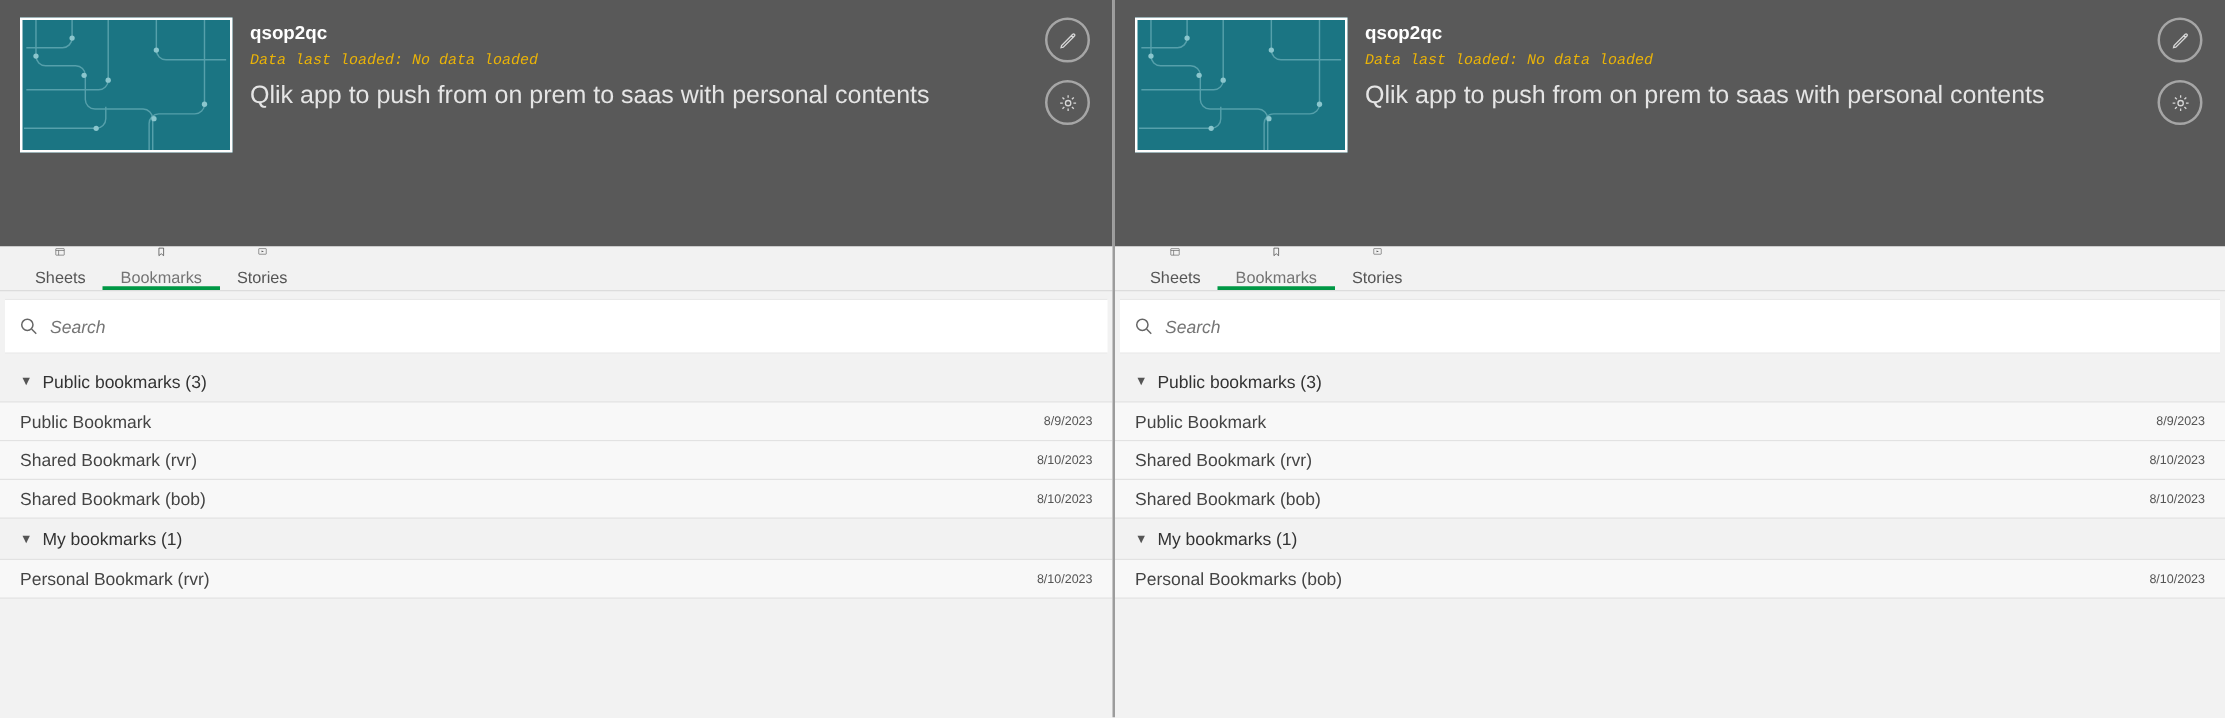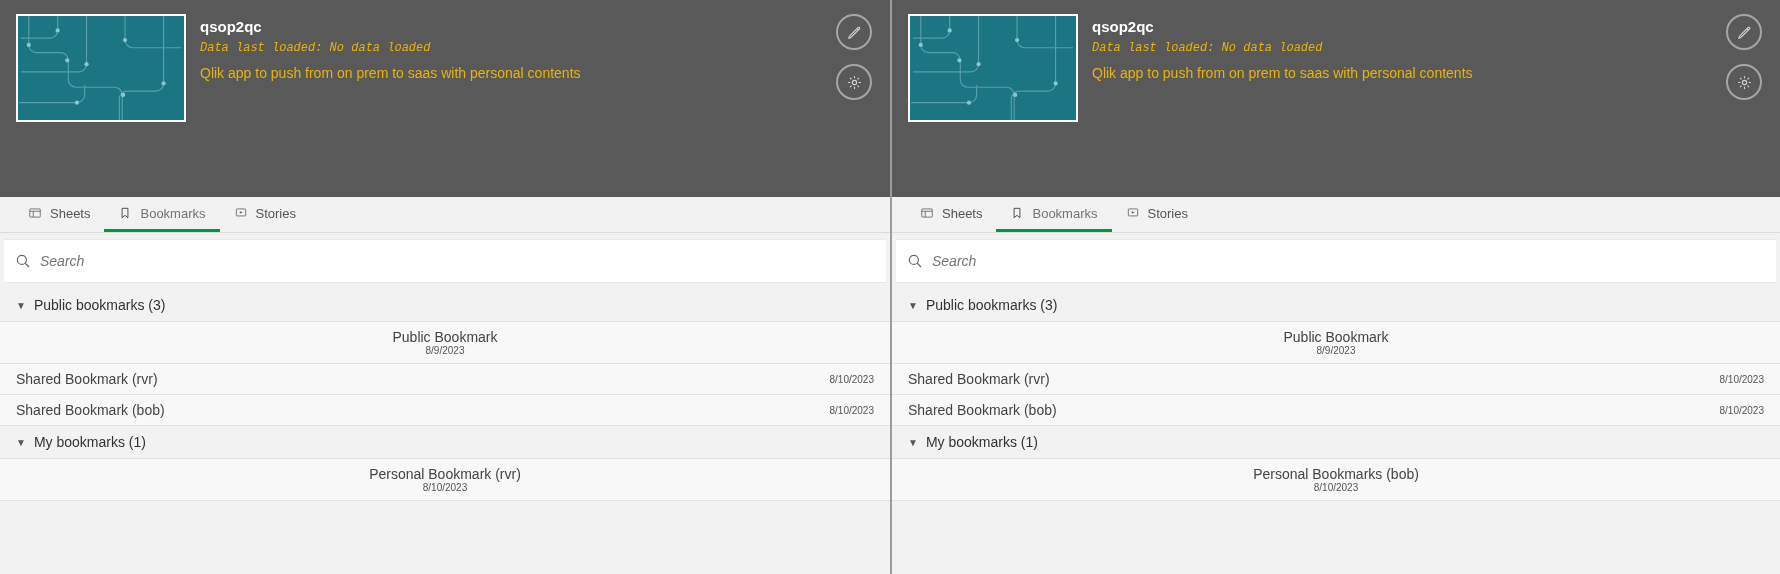--- a/index.html
+++ b/index.html
@@ -8,45 +8,45 @@
   .pane { width: 50%; height: 100%; display: flex; flex-direction: column; position: relative; }
   .pane + .pane { border-left: 2px solid #9c9c9c; }
 
   
   .header { background: #595959; height: 197px; display: flex; padding: 14px 16px 13px 16px; position: relative; color: #fff; }
   .thumb { width: 170px; height: 108px; background: #1b7583; border: 2px solid #fff; flex: 0 0 auto; position: relative; overflow: hidden; }
   .thumb svg { position: absolute; inset: 0; width: 100%; height: 100%; }
   .meta { padding: 4px 0 0 14px; flex: 1 1 auto; }
   .title { font-weight: 700; font-size: 15px; margin-bottom: 6px; }
   .subtitle { font-style: italic; font-size: 12px; color: #eab308; margin-bottom: 10px; font-family: Liberation Mono, monospace; }
-  .desc { font-size: 14px; color: #eab308; }
+  .desc { font-size: 20px; color: #e5e5e5; }
   .roundbtns { position: absolute; top: 14px; right: 18px; display: flex; flex-direction: column; gap: 14px; }
   .roundbtn { width: 36px; height: 36px; border-radius: 50%; background: #595959; border: 2px solid #a6a6a6; display: flex; align-items: center; justify-content: center; cursor: pointer; }
   .roundbtn svg { width: 17px; height: 17px; stroke: #d6d6d6; fill: none; stroke-width: 1.5; }
 
   
   .tabs { background: #f2f2f2; border-bottom: 1px solid #dcdcdc; padding-left: 14px; display: flex; height: 36px; align-items: stretch; }
-  .tab { display: flex; align-items: center; padding: 0 14px; font-size: 13px; color: #555; cursor: pointer; gap: 8px; border-bottom: 3px solid transparent; }
+  .tab { display: flex; align-items: center; padding: 0 14px; font-size: 13px; color: #555; cursor: pointer; gap: 8px; border-bottom: 3px solid transparent; flex-direction: column; }
   .tab.active { border-bottom-color: #009845; color: #737373; }
   .tab svg { width: 14px; height: 14px; stroke: #555; fill: none; stroke-width: 1.3; }
   .tab.active svg { stroke: #222; }
 
   
   .searchbar { background: #fff; border-top: 1px solid #e8e8e8; border-bottom: 1px solid #e8e8e8; display: flex; align-items: center; height: 44px; padding: 0 10px; margin: 6px 4px; }
   .searchbar svg { width: 18px; height: 18px; stroke: #666; fill: none; stroke-width: 1.6; flex: 0 0 auto; margin-right: 8px; }
   .searchbar input { border: none; outline: none; font-size: 14px; font-style: italic; color: #0f766e; width: 100%; background: transparent; }
 
   
   .list { flex: 1 1 auto; overflow: auto; }
   .group-header { display: flex; align-items: center; padding: 8px 16px; font-size: 14px; color: #333; cursor: pointer; }
   .group-header .caret { margin-right: 8px; font-size: 10px; color: #555; }
   .row { display: flex; align-items: center; justify-content: space-between; padding: 7px 16px; font-size: 14px; color: #444; border-bottom: 1px solid #e2e2e2; background: #f8f8f8; cursor: pointer; }
   .row:nth-of-type(odd){}
   .row .date { color: #555; font-size: 10px; }
-  .rows .row:first-child { border-top: 1px solid #e2e2e2; flex-direction: column; }
+  .rows .row:first-child { border-top: 1px solid #e2e2e2; }
 </style>
 </head>
 <body>
 
 <div class="split">
 
   <div class="pane">
     <div class="header">
       <div class="thumb">
         <svg viewBox="0 0 170 108">

